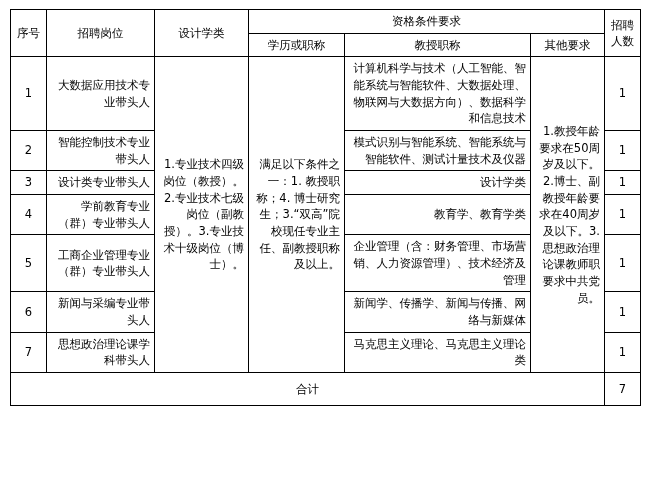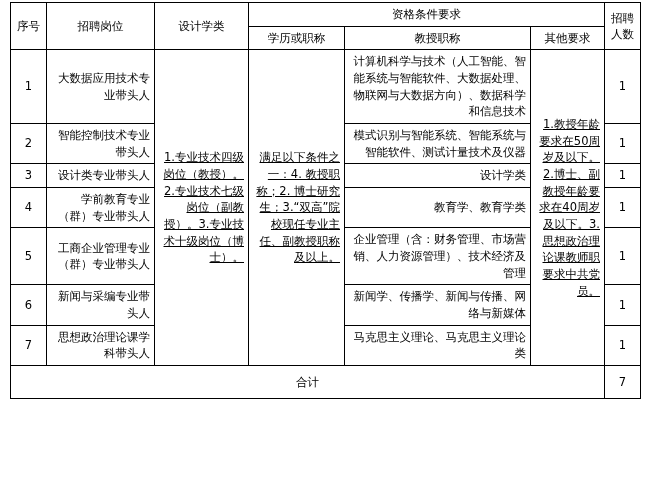--- a/index.html
+++ b/index.html
@@ -9,42 +9,42 @@
   }
   body {
     font-family: "DejaVu Sans", "Liberation Sans", sans-serif;
     color: #000000;
   }
   #sheet {
     width: 650px;
     height: 480px;
     position: relative;
     box-sizing: border-box;
-    padding: 2px 10px 0 10px;
+    padding: 9px 10px 0 10px;
   }
   table.recruit {
     border-collapse: collapse;
     table-layout: fixed;
     width: 630px;
     margin: 0;
   }
   table.recruit td, table.recruit th {
     border: 1px solid #000000;
     font-weight: normal;
     font-size: 11.5px;
     line-height: 1.45;
     padding: 3px 4px;
     vertical-align: middle;
     word-break: break-all;
   }
   .ctr { text-align: center; }
   .lft { text-align: right; }
   .hdr { text-align: center; }
   .num { text-align: center; }
-  .vmid { vertical-align: middle; text-decoration: underline; }
+  .vmid { vertical-align: middle; }
   .total-row td { height: 26px; margin-left: 36px; }
   col.c-seq { width: 36px; }
   col.c-post { width: 108px; }
   col.c-rank { width: 94px; }
   col.c-edu { width: 96px; }
   col.c-major { width: 186px; }
   col.c-other { width: 74px; }
   col.c-count { width: 36px; }
 </style>
 </head>
@@ -73,21 +73,21 @@
         <th class="hdr">学历或职称</th>
         <th class="hdr">教授职称</th>
         <th class="hdr">其他要求</th>
       </tr>
     </thead>
     <tbody>
       <tr>
         <td class="num">1</td>
         <td class="lft">大数据应用技术专业带头人</td>
         <td class="lft vmid" rowspan="7">1.专业技术四级岗位（教授）。2.专业技术七级岗位（副教授）。3.专业技术十级岗位（博士）。</td>
-        <td class="lft vmid" rowspan="7">满足以下条件之一：4. 教授职称；2. 博士研究生；3.“双高”院校现任专业主任、副教授职称及以上。</td>
+        <td class="lft vmid" rowspan="7">满足以下条件之一：1. 教授职称；4. 博士研究生；3.“双高”院校现任专业主任、副教授职称及以上。</td>
         <td class="lft">计算机科学与技术（人工智能、智能系统与智能软件、大数据处理、物联网与大数据方向）、数据科学和信息技术</td>
         <td class="lft vmid" rowspan="7">1.教授年龄要求在50周岁及以下。2.博士、副教授年龄要求在40周岁及以下。3.思想政治理论课教师职要求中共党员。</td>
         <td class="num">1</td>
       </tr>
       <tr>
         <td class="num">2</td>
         <td class="lft">智能控制技术专业带头人</td>
         <td class="lft">模式识别与智能系统、智能系统与智能软件、测试计量技术及仪器</td>
         <td class="num">1</td>
       </tr>

